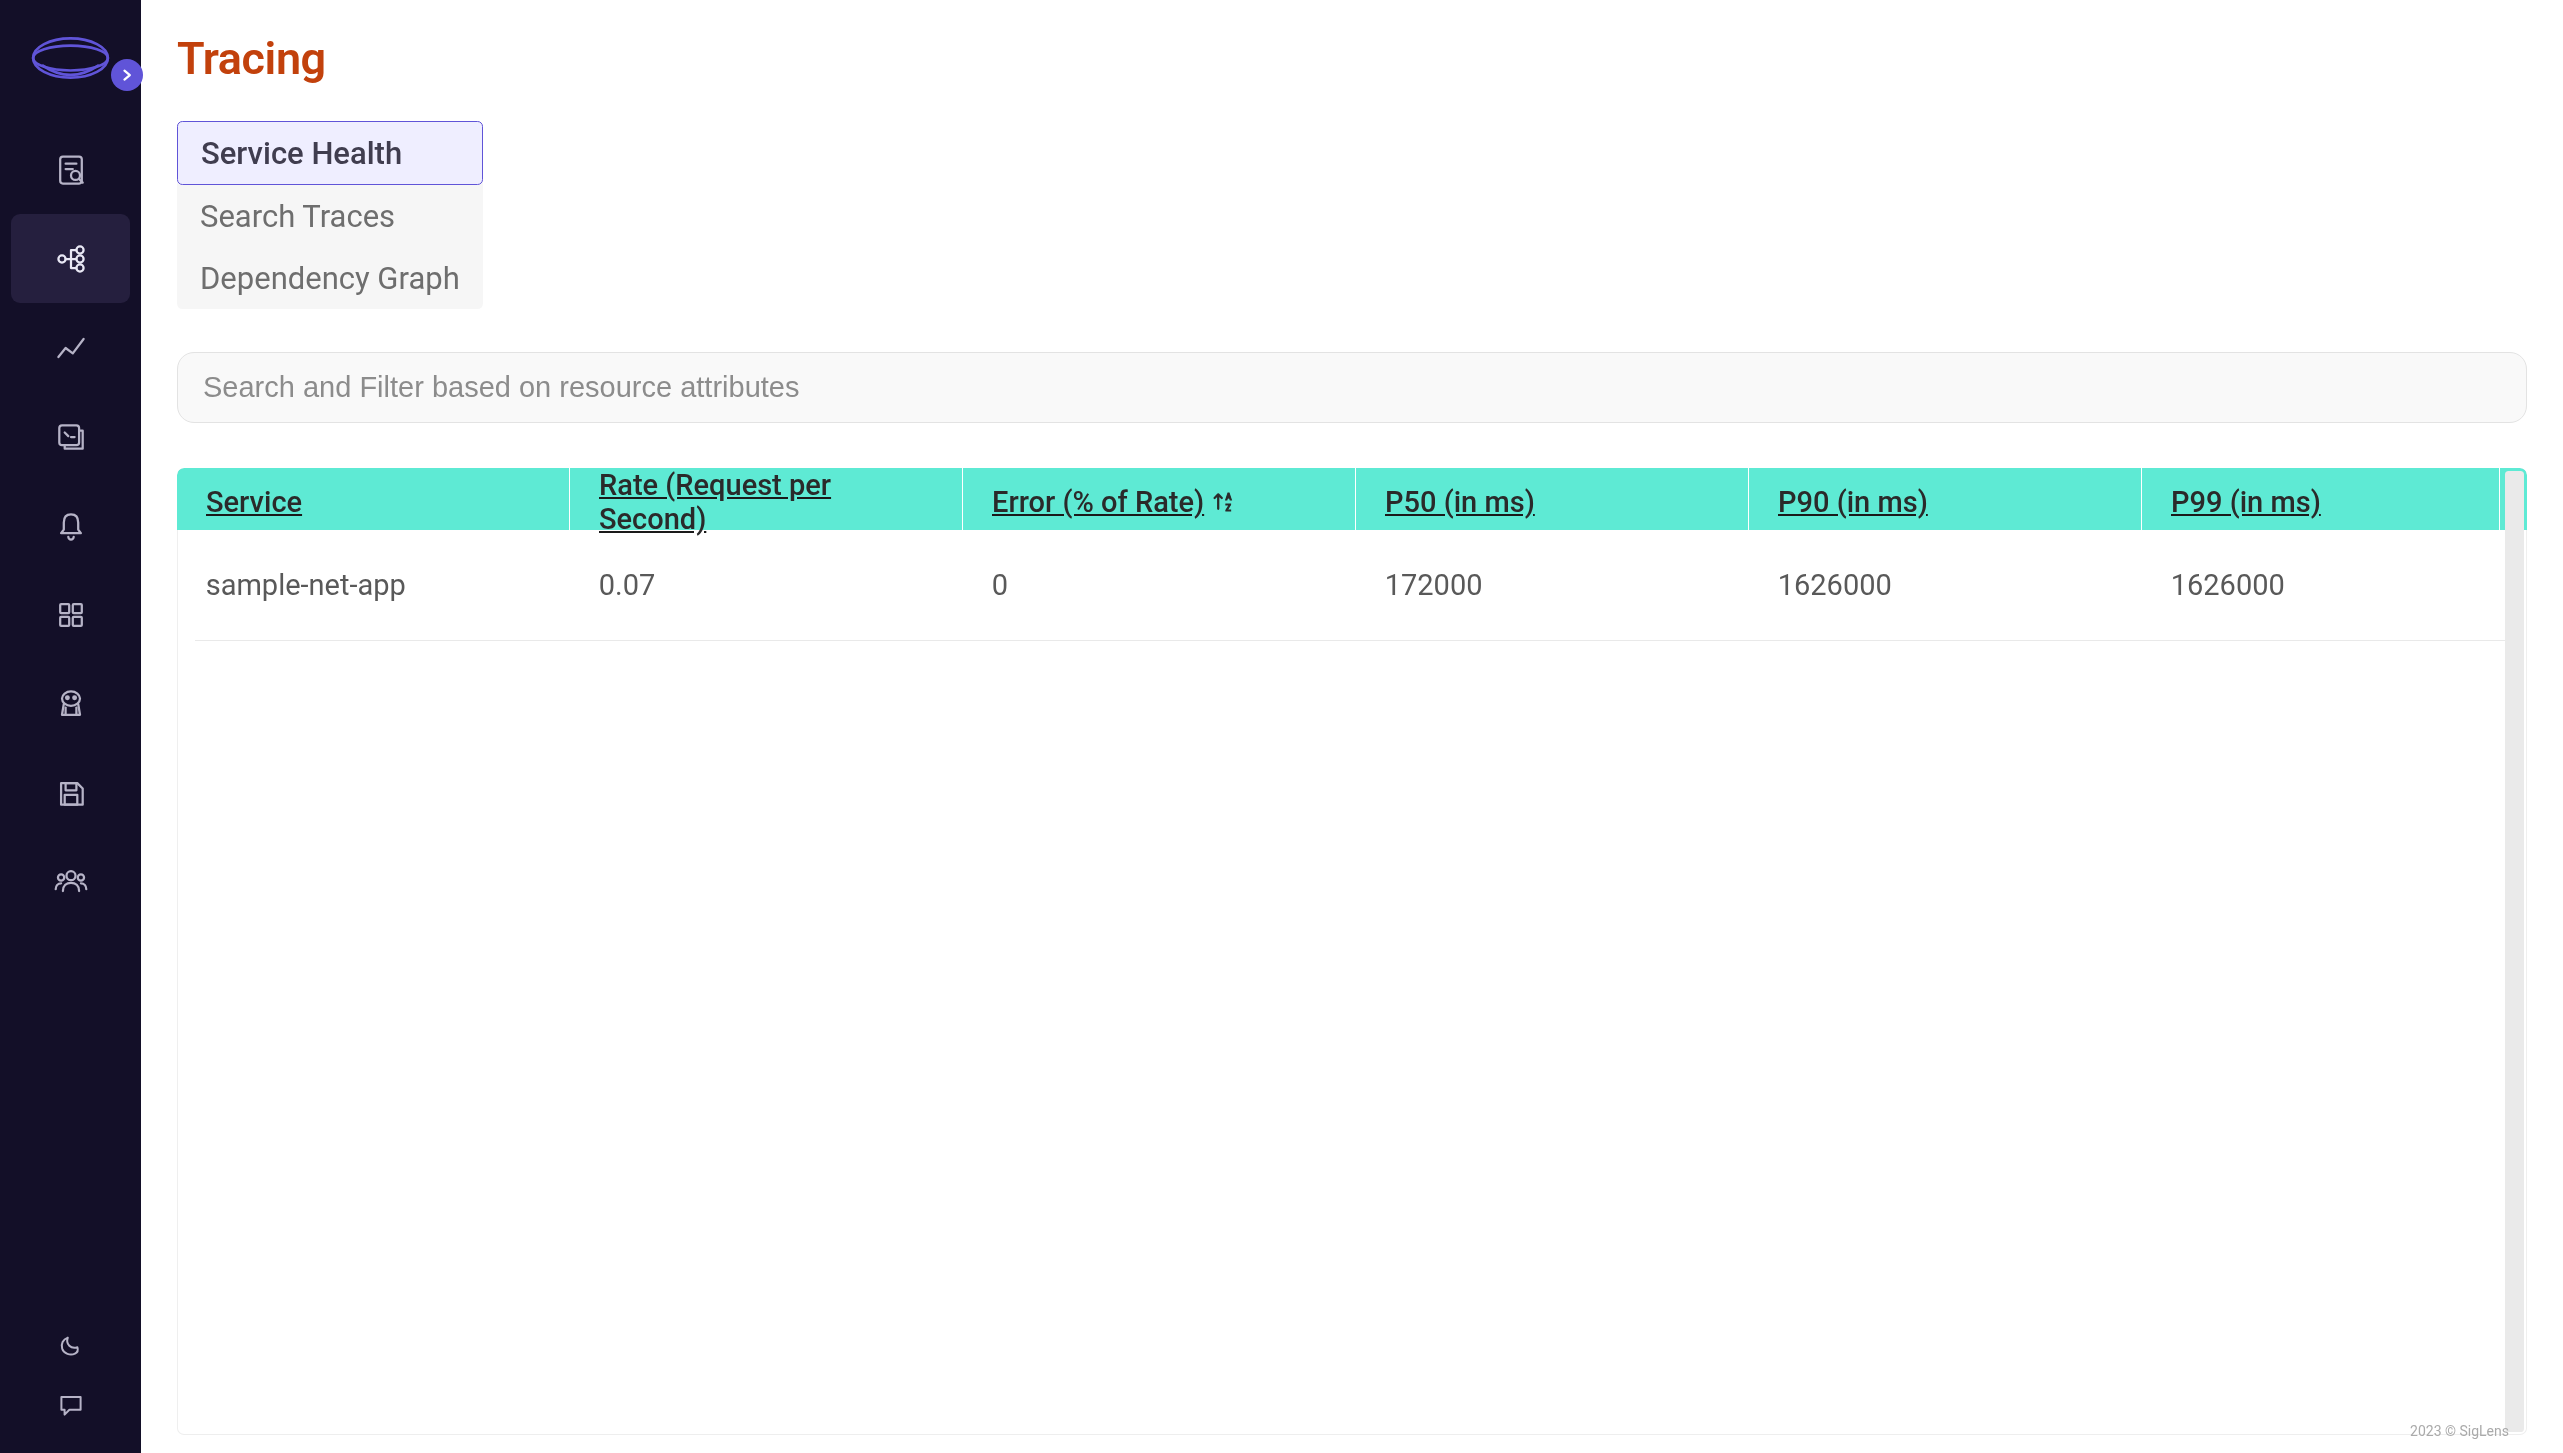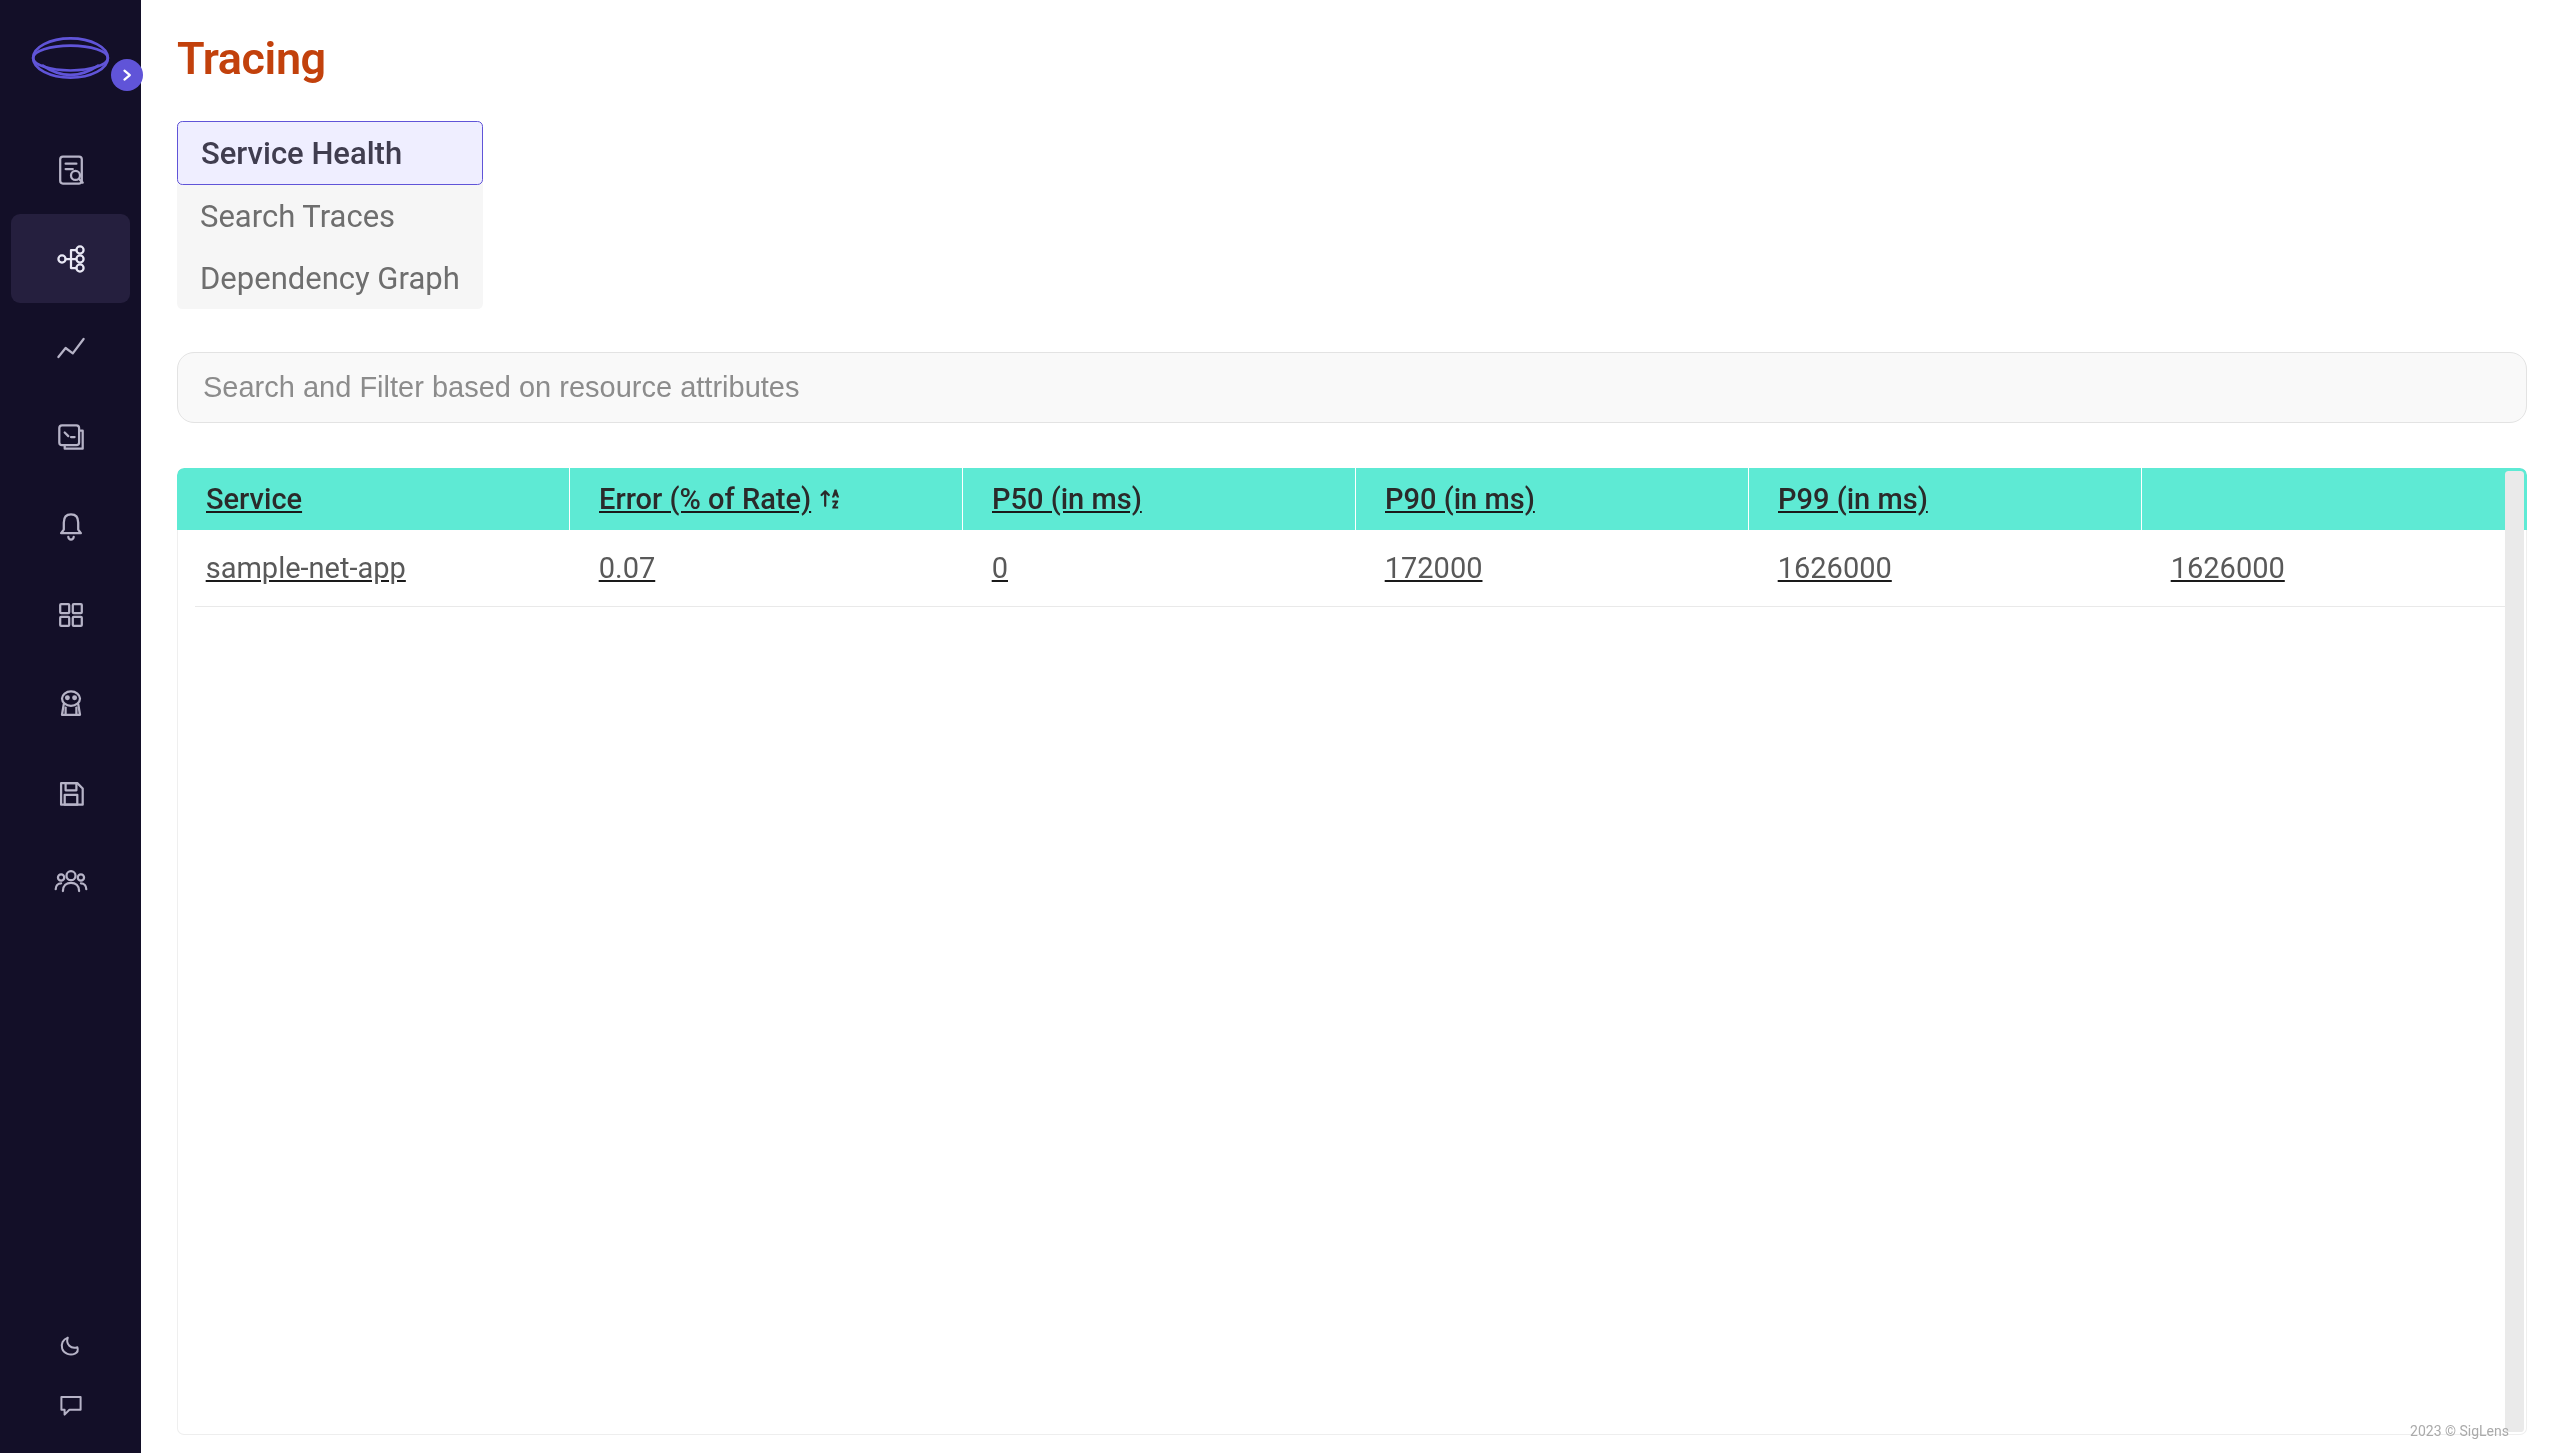--- a/index.html
+++ b/index.html
@@ -183,24 +183,23 @@
       height: 27px;
       stroke: #2a2a2a;
       fill: #2a2a2a;
     }
     .table-body {
       padding: 0 18px;
     }
     .table-row {
       display: grid;
       grid-template-columns: 393px 393px 393px 393px 393px 1fr;
-      height: 77px;
+      height: 111px;
       align-items: center;
       border-bottom: 0.9px solid #e9e9e9;
-      text-decoration: underline;
     }
     .td {
       padding: 0 10.7px;
       font-size: 29px;
       color: #595959;
       font-weight: 400;
     }
     .footer {
       position: absolute;
       right: 54px;
@@ -339,20 +338,23 @@
     <div class="search-wrapper">
       <input class="search-input" type="text" placeholder="Search and Filter based on resource attributes" style="">
     </div>
 
     <div class="table-container">
       <div class="table-header">
         <div class="th">
           <span>Service</span>
         </div>
         <div class="th">
+          <span>Rate (Request per Second)</span>
+        </div>
+        <div class="th">
           <span>Error (% of Rate)</span>
           <svg class="sort-icon" viewBox="0 0 30 30" style="font-size:32px">
             <path d="M8 22 L8 6 M4 10 L8 6 L12 10" stroke="#2a2a2a" stroke-width="2.5" fill="none" stroke-linecap="round" stroke-linejoin="round"></path>
             <text x="16" y="12" font-size="10" fill="#2a2a2a" font-weight="bold">A</text>
             <text x="16" y="24" font-size="10" fill="#2a2a2a" font-weight="bold">Z</text>
           </svg>
         </div>
         <div class="th">
           <span>P50 (in ms)</span>
         </div>

